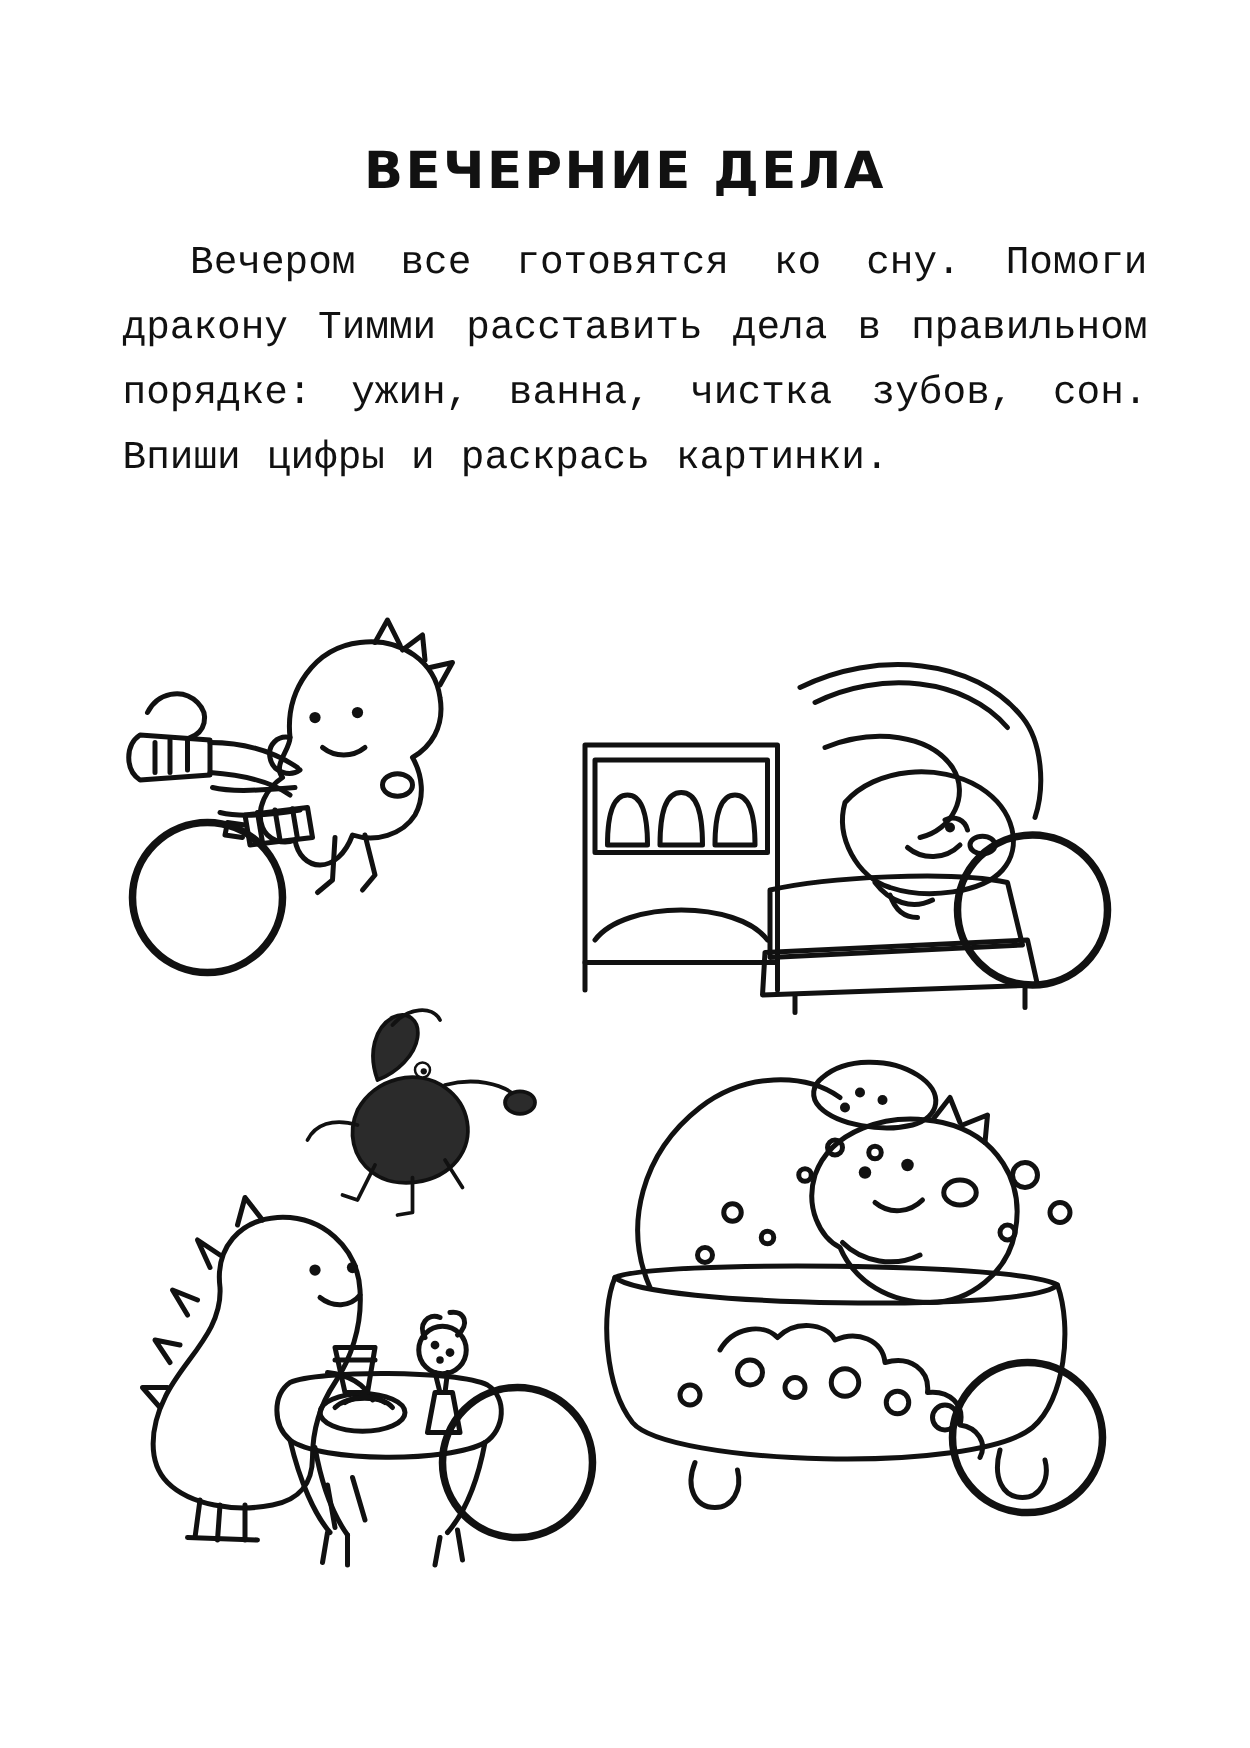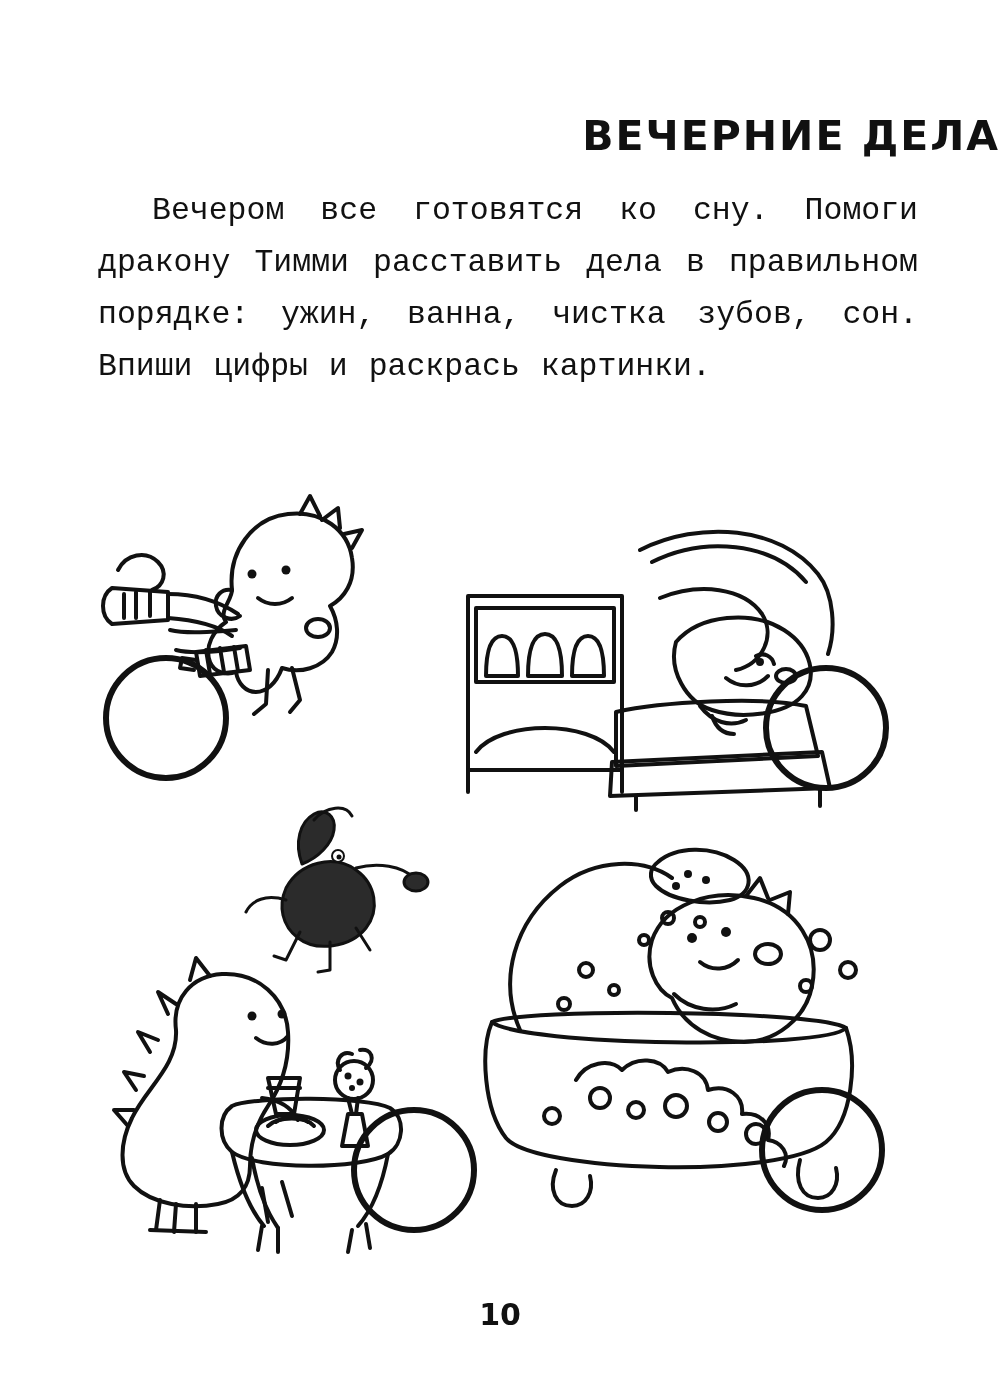--- a/index.html
+++ b/index.html
@@ -19,21 +19,21 @@
     position: relative;
     width: 1000px;
     height: 1398px;
     box-sizing: border-box;
   }
   .title {
     position: absolute;
     top: 112px;
     left: 0;
     width: 1000px;
-    text-align: right;
+    text-align: center;
     font-size: 41px;
     font-weight: bold;
     letter-spacing: 2px;
     font-family: "DejaVu Sans", sans-serif;
   }
   .intro {
     position: absolute;
     top: 185px;
     left: 98px;
     width: 820px;
@@ -267,14 +267,13 @@
       </g>
 
       <g>
         <circle cx="414" cy="700" r="60" stroke-width="6"></circle>
         <text x="414" y="714" text-anchor="middle" font-size="42" fill="#111" stroke="none" font-family="DejaVu Sans, sans-serif"></text>
       </g>
 
     </svg>
   </div>
 
-  <div class="page-number">10</div>
 </div>
 
 </body></html>

